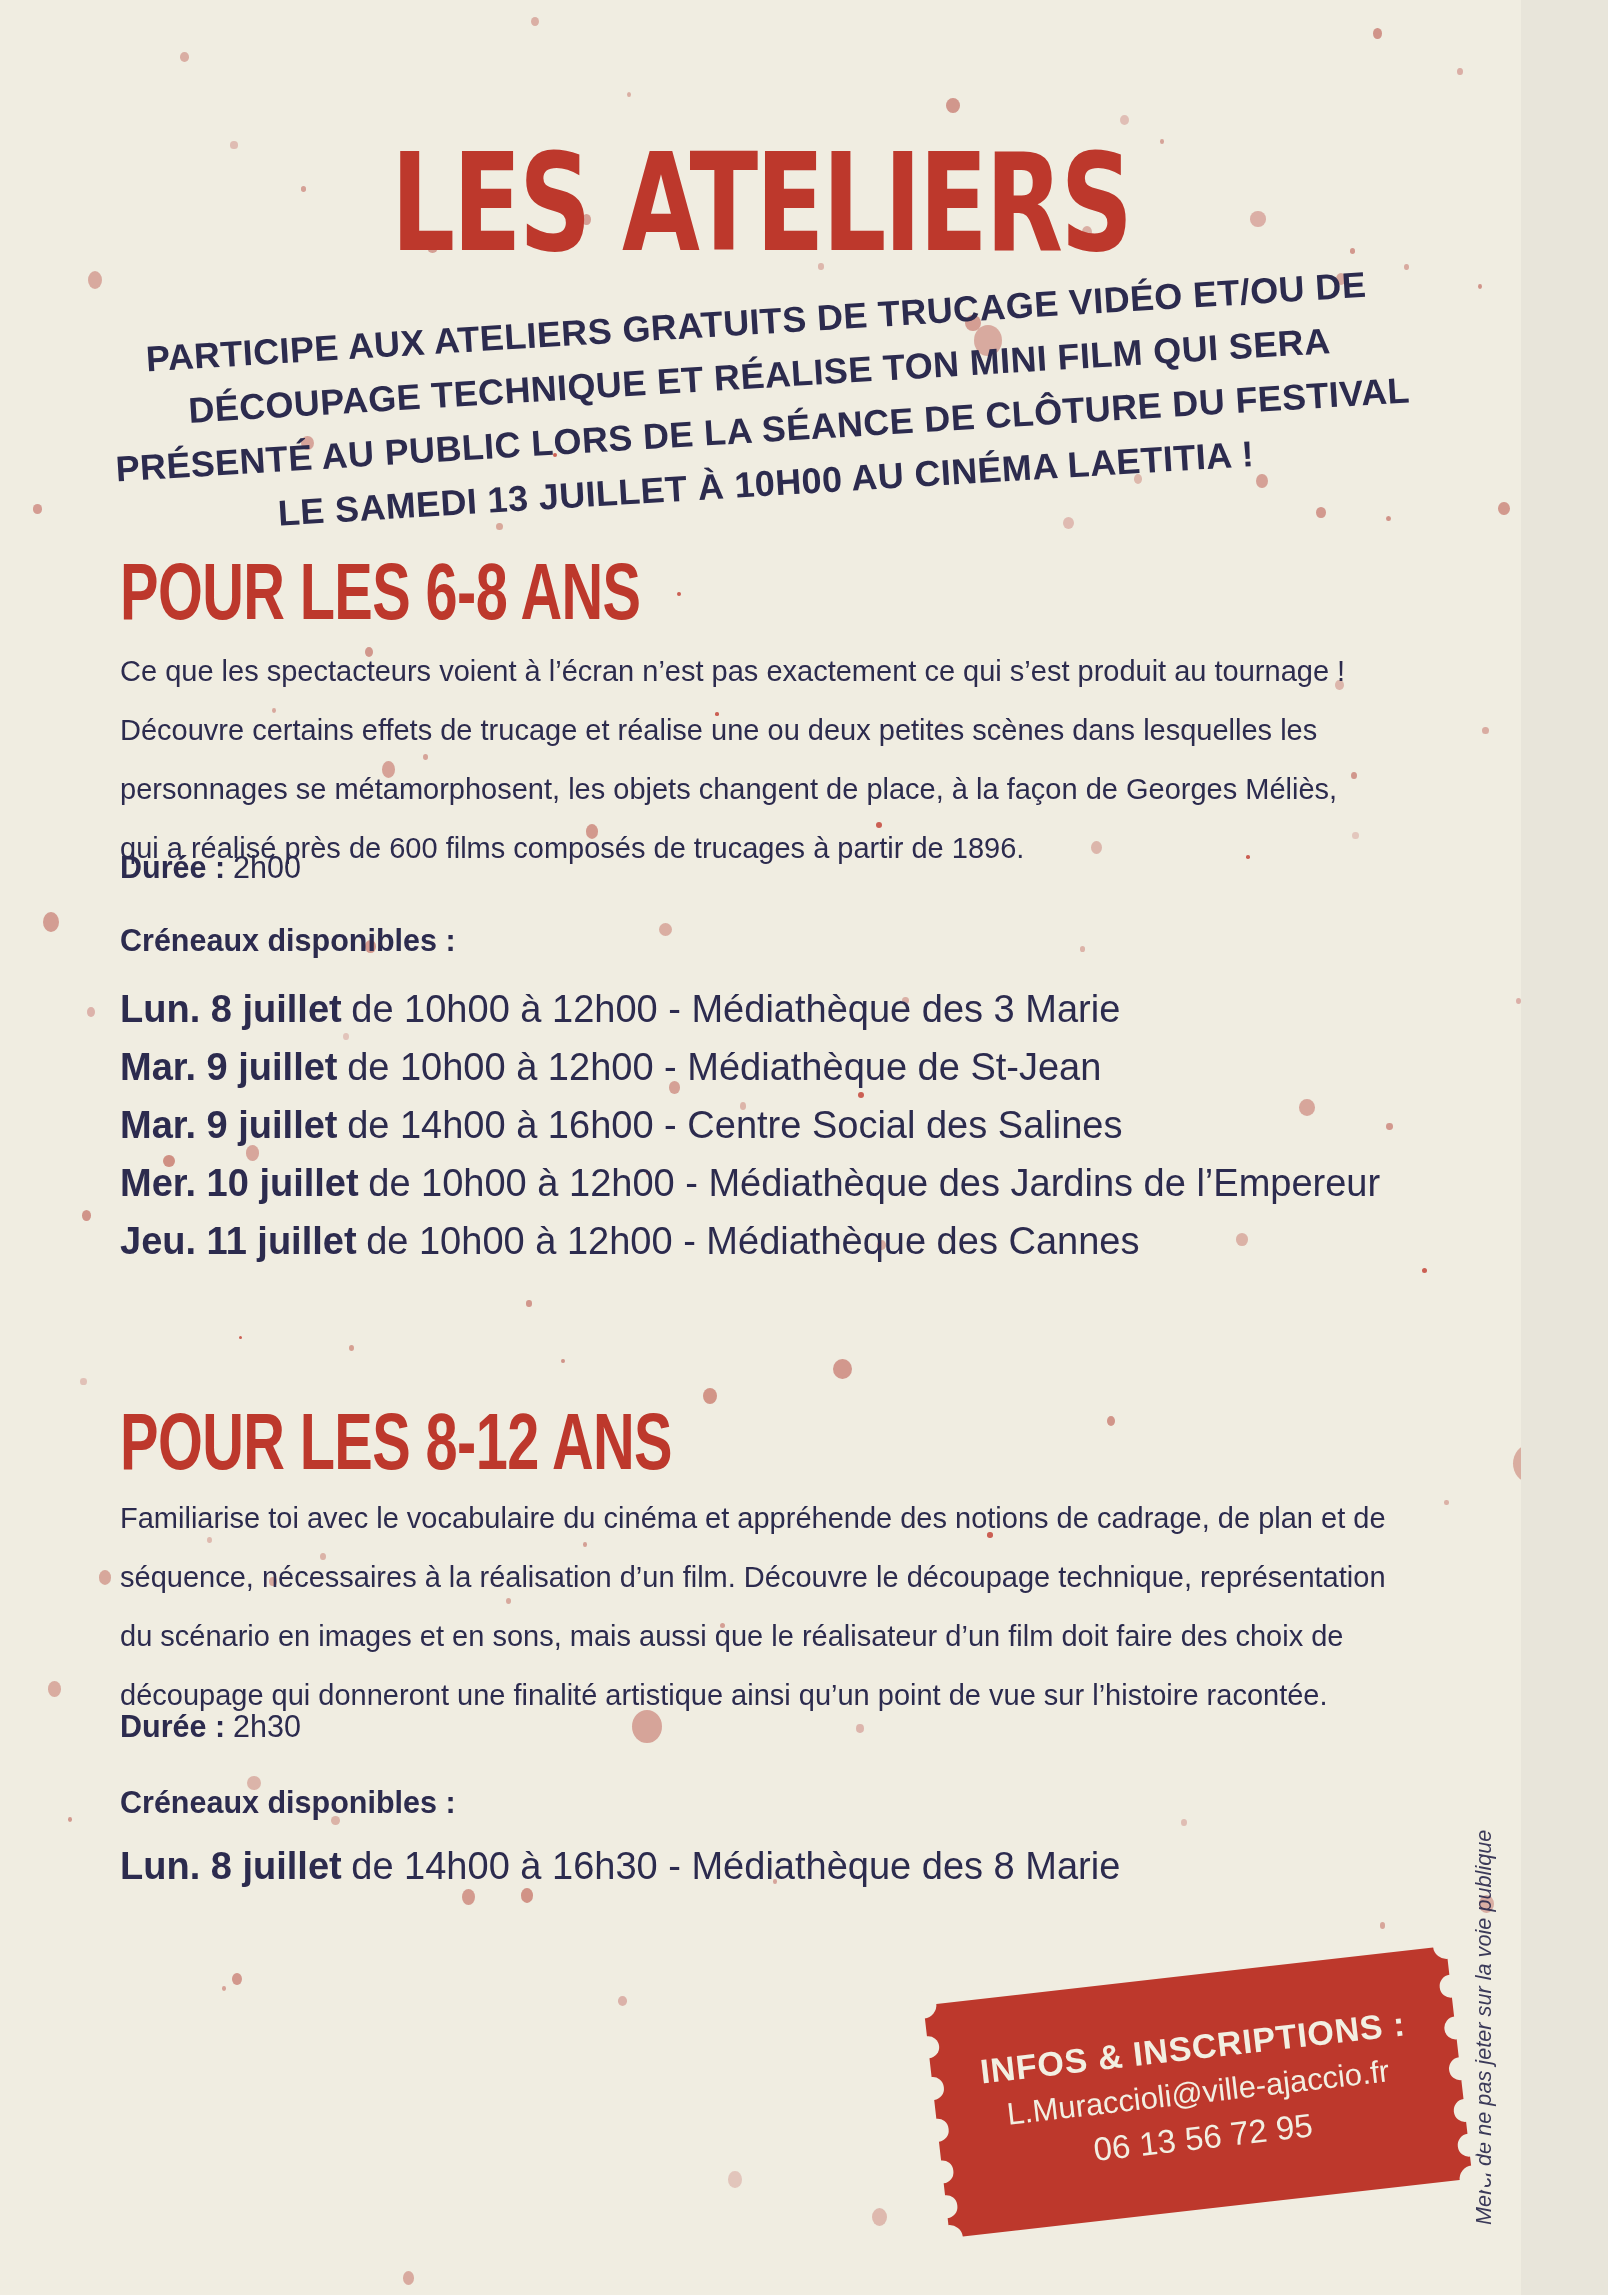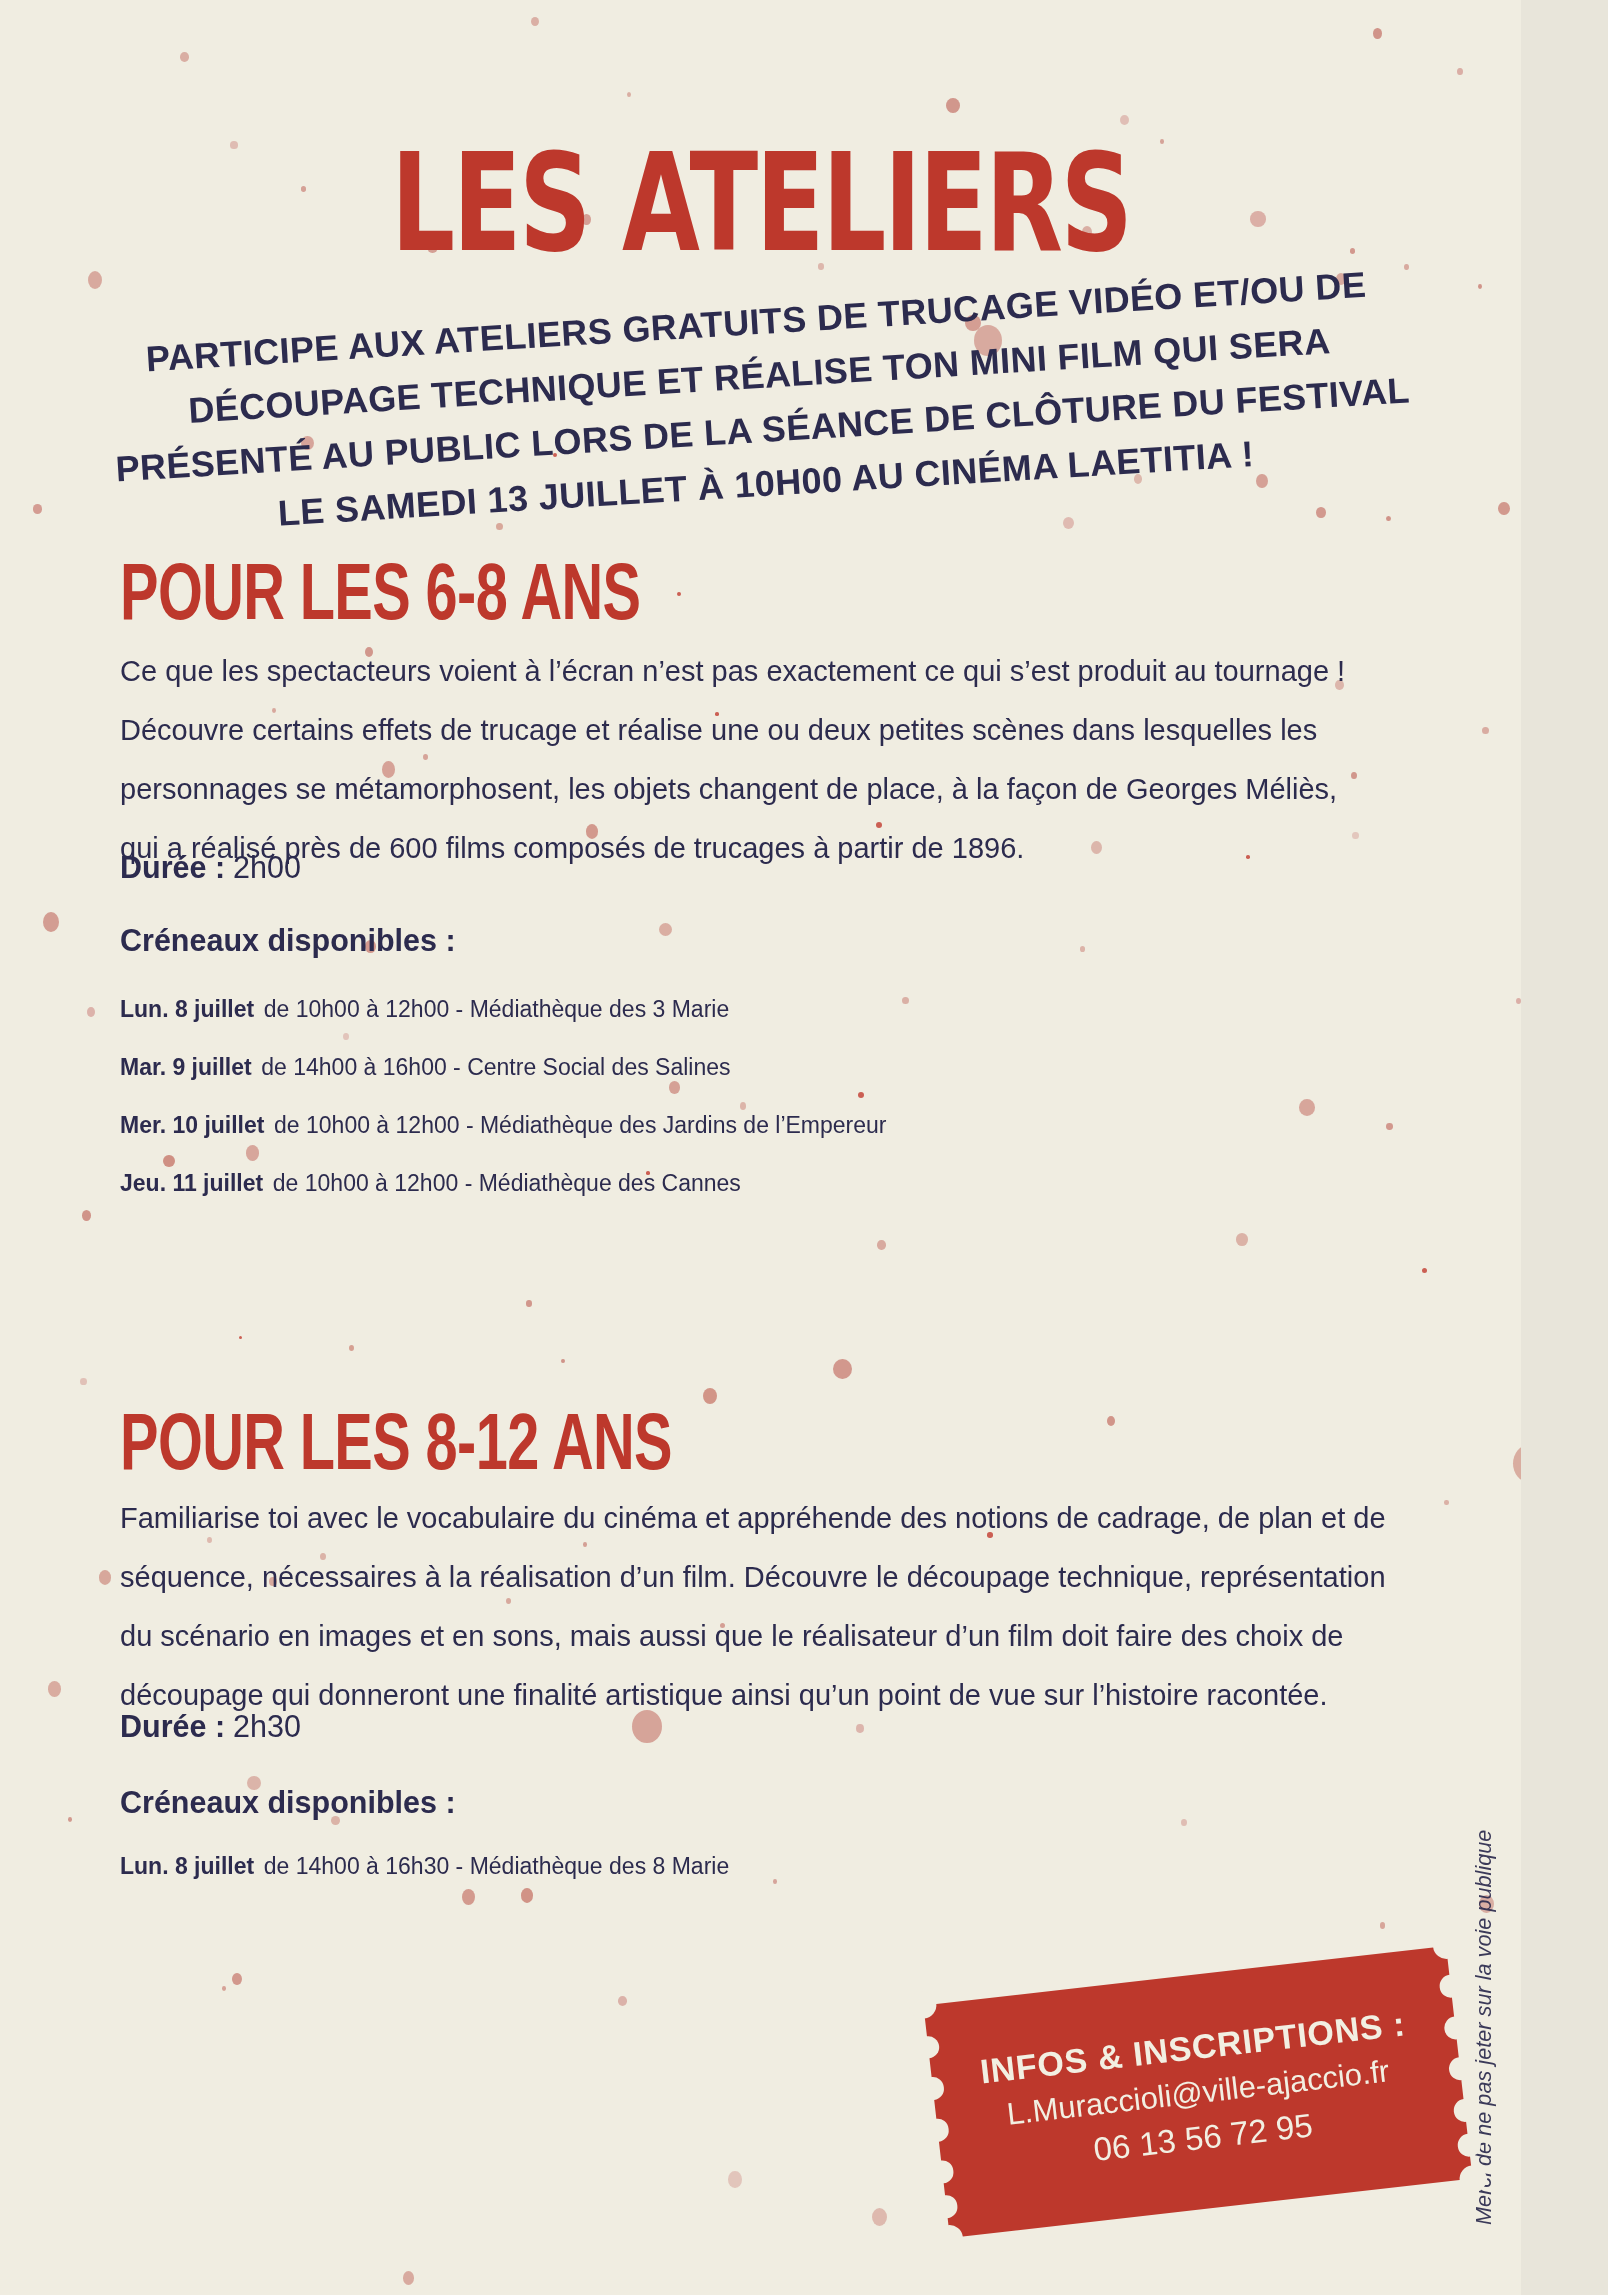--- a/index.html
+++ b/index.html
@@ -76,21 +76,21 @@
     font-size:30.5px;line-height:1.2;
   }
   .meta-line .lbl{font-weight:bold;}
   .meta-line .val{font-weight:normal;margin-left:8px;}
   .d-sec1{top:849px;}
   .c-sec1{top:922px;}
   .d-sec2{top:1708px;}
   .c-sec2{top:1784px;}
   .slots{
     position:absolute;left:120px;
-    font-size:23px;
+    font-size:38px;
   }
   .s-sec1{top:980px;}
   .s-sec2{top:1837px;}
   .slot{line-height:58px;white-space:nowrap;}
   .slot-date{font-weight:bold;}
   .slot-details{margin-left:9.6px;font-weight:normal;}
 
   .ticket{
     position:absolute;
     left:935px;top:1975px;
@@ -268,20 +268,21 @@
 
     <div class="meta-line d-sec1">
       <span class="lbl">Durée :</span><span class="val">2h00</span>
     </div>
     <div class="meta-line c-sec1">
       <span class="lbl">Créneaux disponibles :</span>
     </div>
 
     <div class="slots s-sec1">
       <div class="slot"><span class="slot-date">Lun. 8 juillet</span><span class="slot-details">de 10h00 à 12h00 - Médiathèque des 3 Marie</span></div>
+      <div class="slot"><span class="slot-date">Mar. 9 juillet</span><span class="slot-details">de 10h00 à 12h00 - Médiathèque de St-Jean</span></div>
       <div class="slot"><span class="slot-date">Mar. 9 juillet</span><span class="slot-details">de 14h00 à 16h00 - Centre Social des Salines</span></div>
       <div class="slot"><span class="slot-date">Mer. 10 juillet</span><span class="slot-details">de 10h00 à 12h00 - Médiathèque des Jardins de l’Empereur</span></div>
       <div class="slot"><span class="slot-date">Jeu. 11 juillet</span><span class="slot-details">de 10h00 à 12h00 - Médiathèque des Cannes</span></div>
     </div>
 
     <h2 class="section-heading h-sec2">POUR LES 8-12 ANS</h2>
     <p class="section-body b-sec2">Familiarise toi avec le vocabulaire du cinéma et appréhende des notions de cadrage, de plan et de
 séquence, nécessaires à la réalisation d’un film. Découvre le découpage technique, représentation
 du scénario en images et en sons, mais aussi que le réalisateur d’un film doit faire des choix de
 découpage qui donneront une finalité artistique ainsi qu’un point de vue sur l’histoire racontée.</p>

